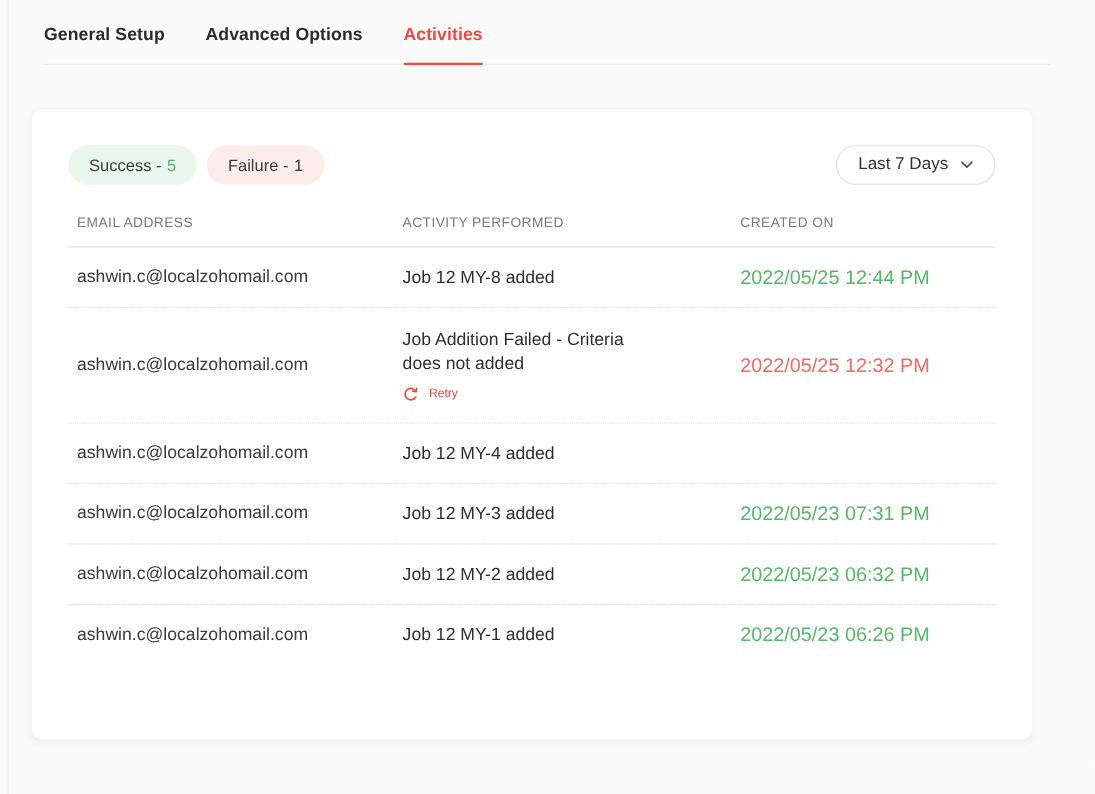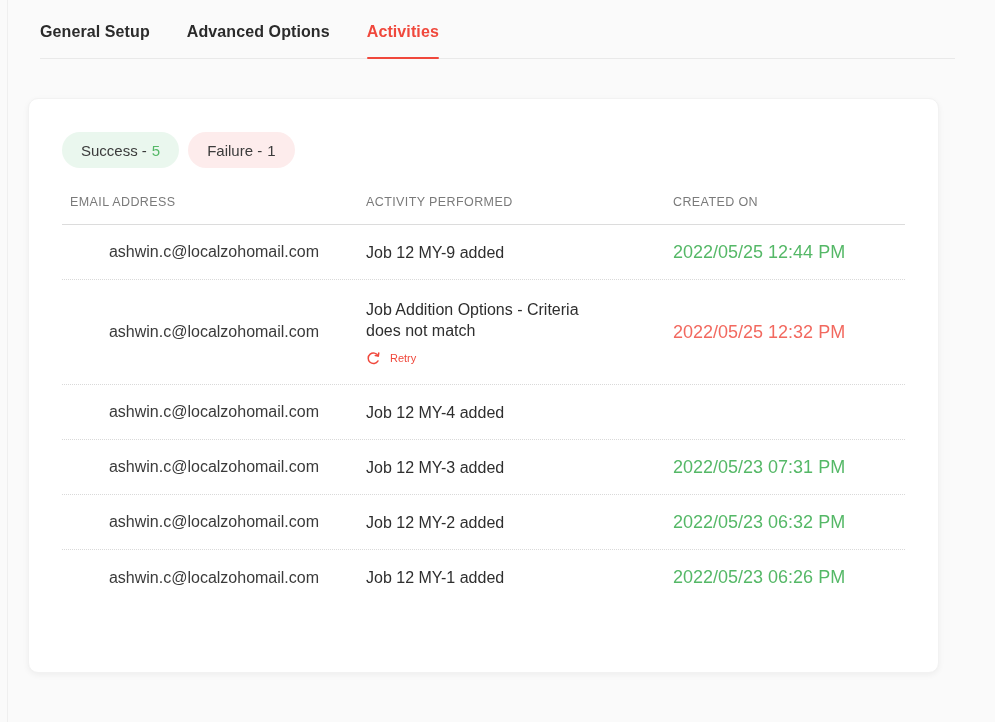--- a/index.html
+++ b/index.html
@@ -109,21 +109,21 @@
     padding: 0 0 15px 8px;
   }
   .row {
     height: 55px;
     align-items: center;
     border-bottom: 1px dotted #d9d9d9;
   }
   .row.tall { height: 105px; }
   .row:last-child { border-bottom: none; }
   .cell { padding-left: 8px; }
-  .email { font-size: 16px; color: #3a3a3a; text-align: center; }
+  .email { font-size: 16px; color: #3a3a3a; }
   .activity { font-size: 16px; color: #2e2e2e; line-height: 21px; }
   .activity.wrap { max-width: 232px; }
   .created { font-size: 18px; }
   .created.success { color: #55b867; }
   .created.failure { color: #f2695f; }
   .activity-stack {
     display: flex;
     flex-direction: column;
     gap: 10px;
   }
@@ -153,39 +153,47 @@
   <div class="toolbar">
     <div class="pill success">
       <span>Success -</span>
       <span class="count">5</span>
     </div>
     <div class="pill failure">
       <span>Failure -</span>
       <span class="count">1</span>
     </div>
     <div class="spacer"></div>
+    <div class="date-filter">
+      <span>Last 7 Days</span>
+      <span style="display:inline-flex;">
+        <svg width="12" height="8" viewBox="0 0 12 8">
+            <path d="M1.5 1.5 L6 6 L10.5 1.5" fill="none" stroke="#4a4a4a" stroke-width="1.6" stroke-linecap="round" stroke-linejoin="round"></path>
+          </svg>
+      </span>
+    </div>
   </div>
 
   <div class="table">
     <div class="thead">
       <div class="th">EMAIL ADDRESS</div>
       <div class="th">ACTIVITY PERFORMED</div>
       <div class="th">CREATED ON</div>
     </div>
 
     <div class="row">
       <div class="cell email">ashwin.c@localzohomail.com</div>
-      <div class="cell activity">Job 12 MY-9 added</div>
+      <div class="cell activity">Job 12 MY-8 added</div>
       <div class="cell created success">2022/05/25 12:44 PM</div>
     </div>
 
     <div class="row tall">
       <div class="cell email">ashwin.c@localzohomail.com</div>
       <div class="cell activity-stack">
-        <div class="activity wrap">Job Addition Options - Criteria does not match</div>
+        <div class="activity wrap">Job Addition Failed - Criteria does not added</div>
         <div class="retry">
           <span style="display:inline-flex;">
             <svg width="15" height="15" viewBox="0 0 16 16">
               <path d="M12.8 10.6 A5.6 5.6 0 1 1 12.9 5.1" fill="none" stroke="#f0483c" stroke-width="1.6" stroke-linecap="round"></path>
               <path d="M13.6 2.2 L13.1 5.4 L9.9 4.9" fill="none" stroke="#f0483c" stroke-width="1.6" stroke-linecap="round" stroke-linejoin="round"></path>
             </svg>
           </span>
           <span>Retry</span>
         </div>
       </div>

